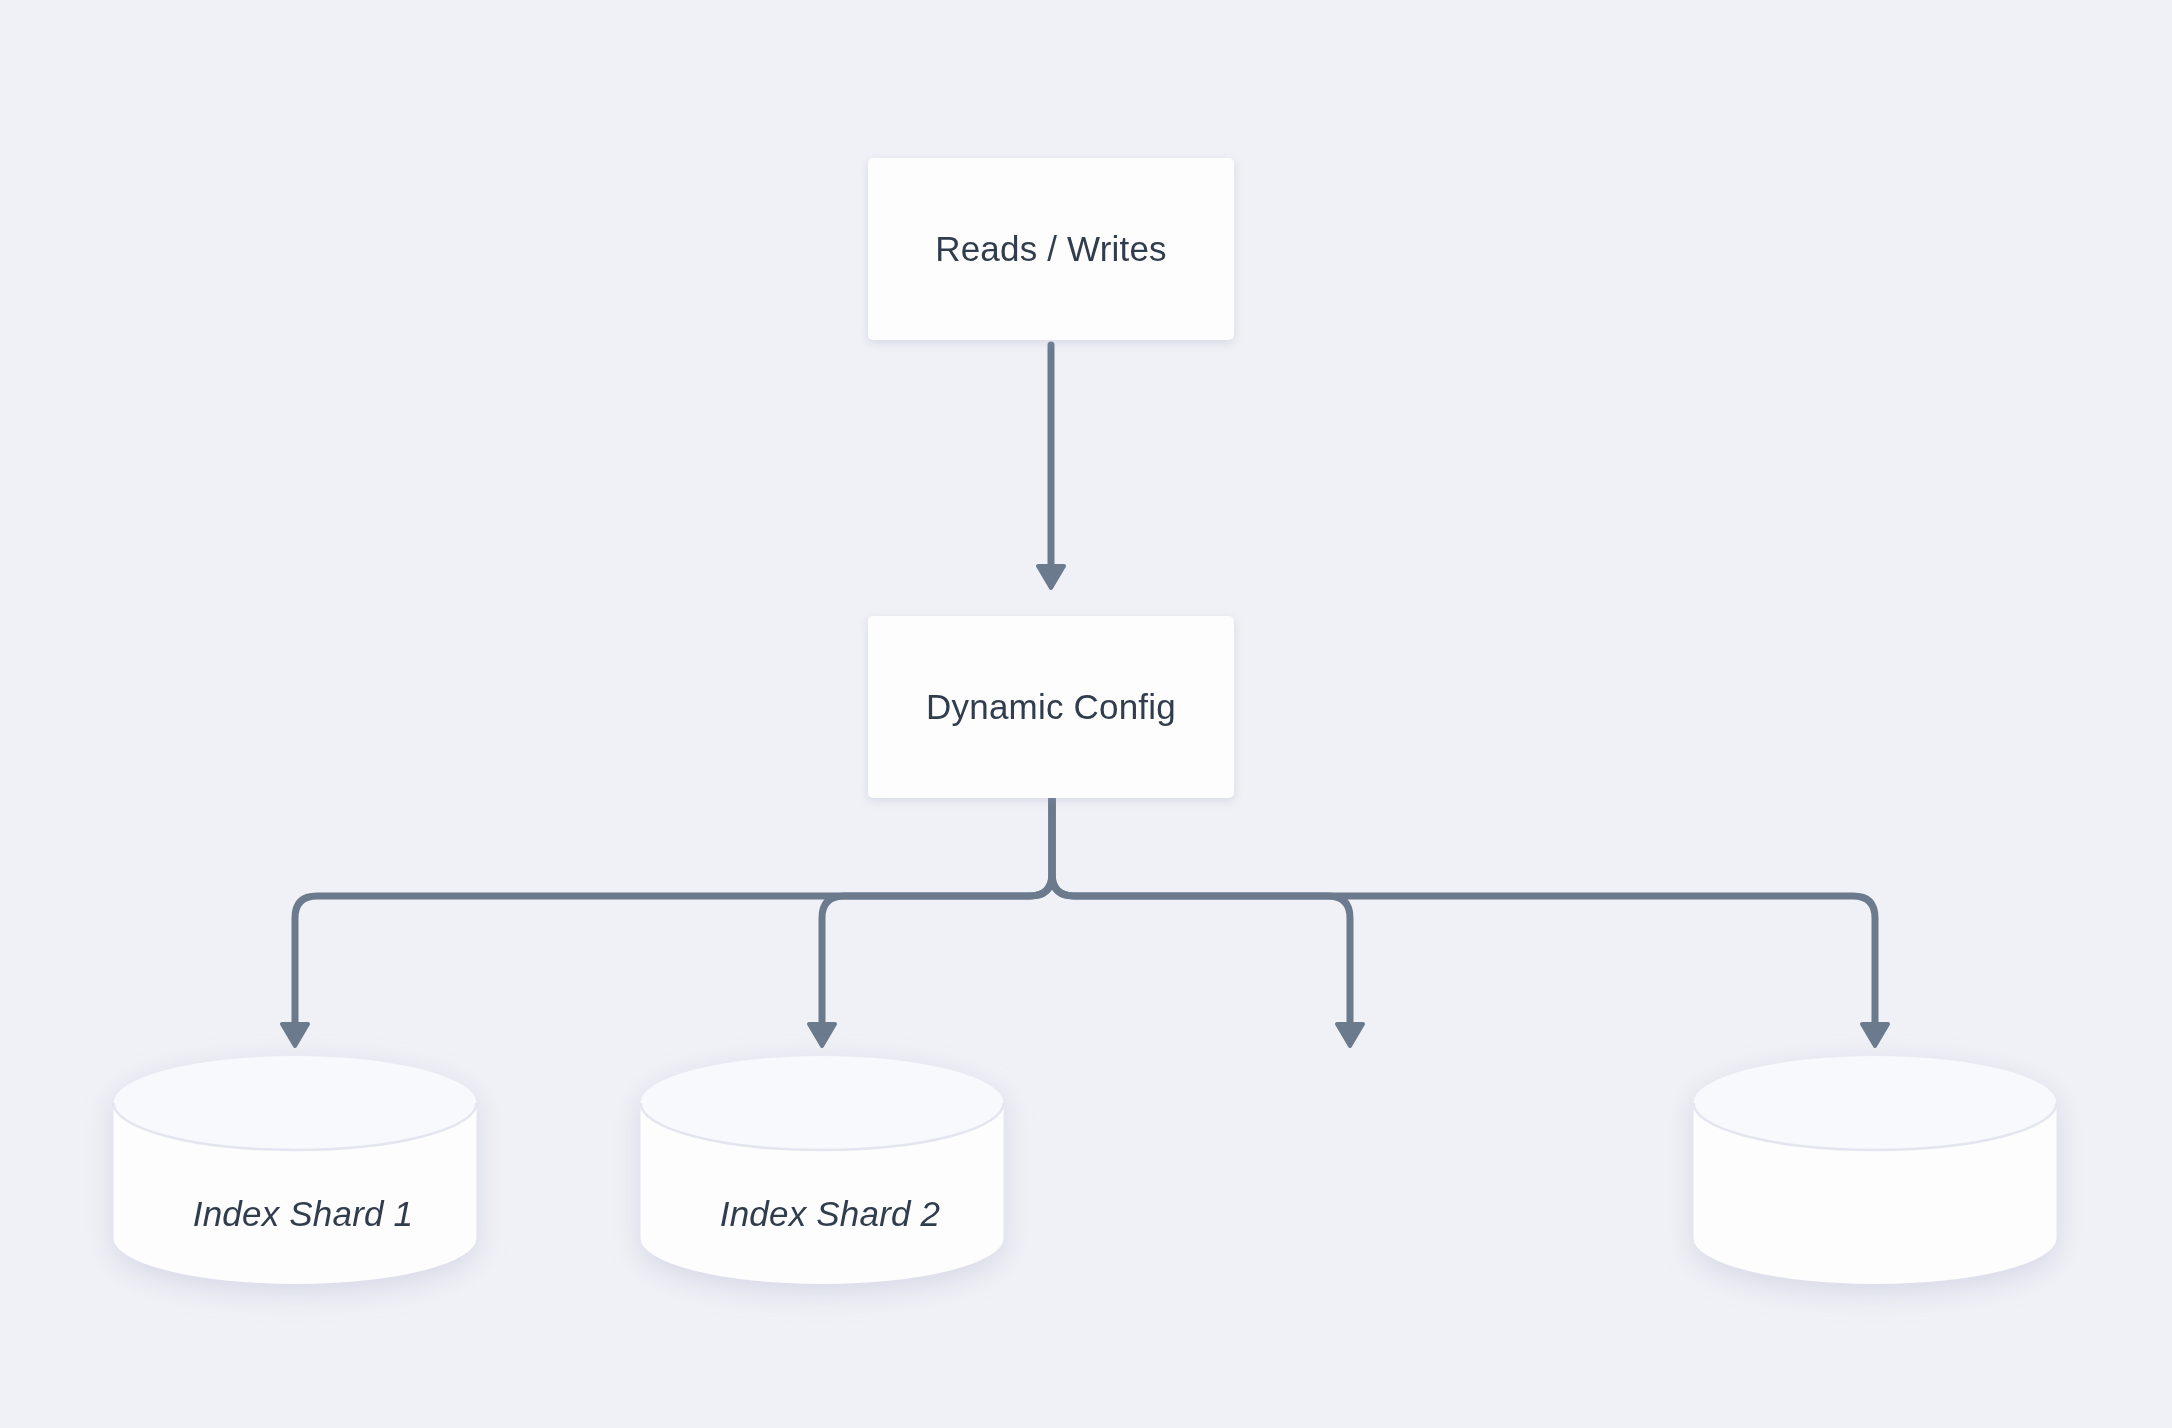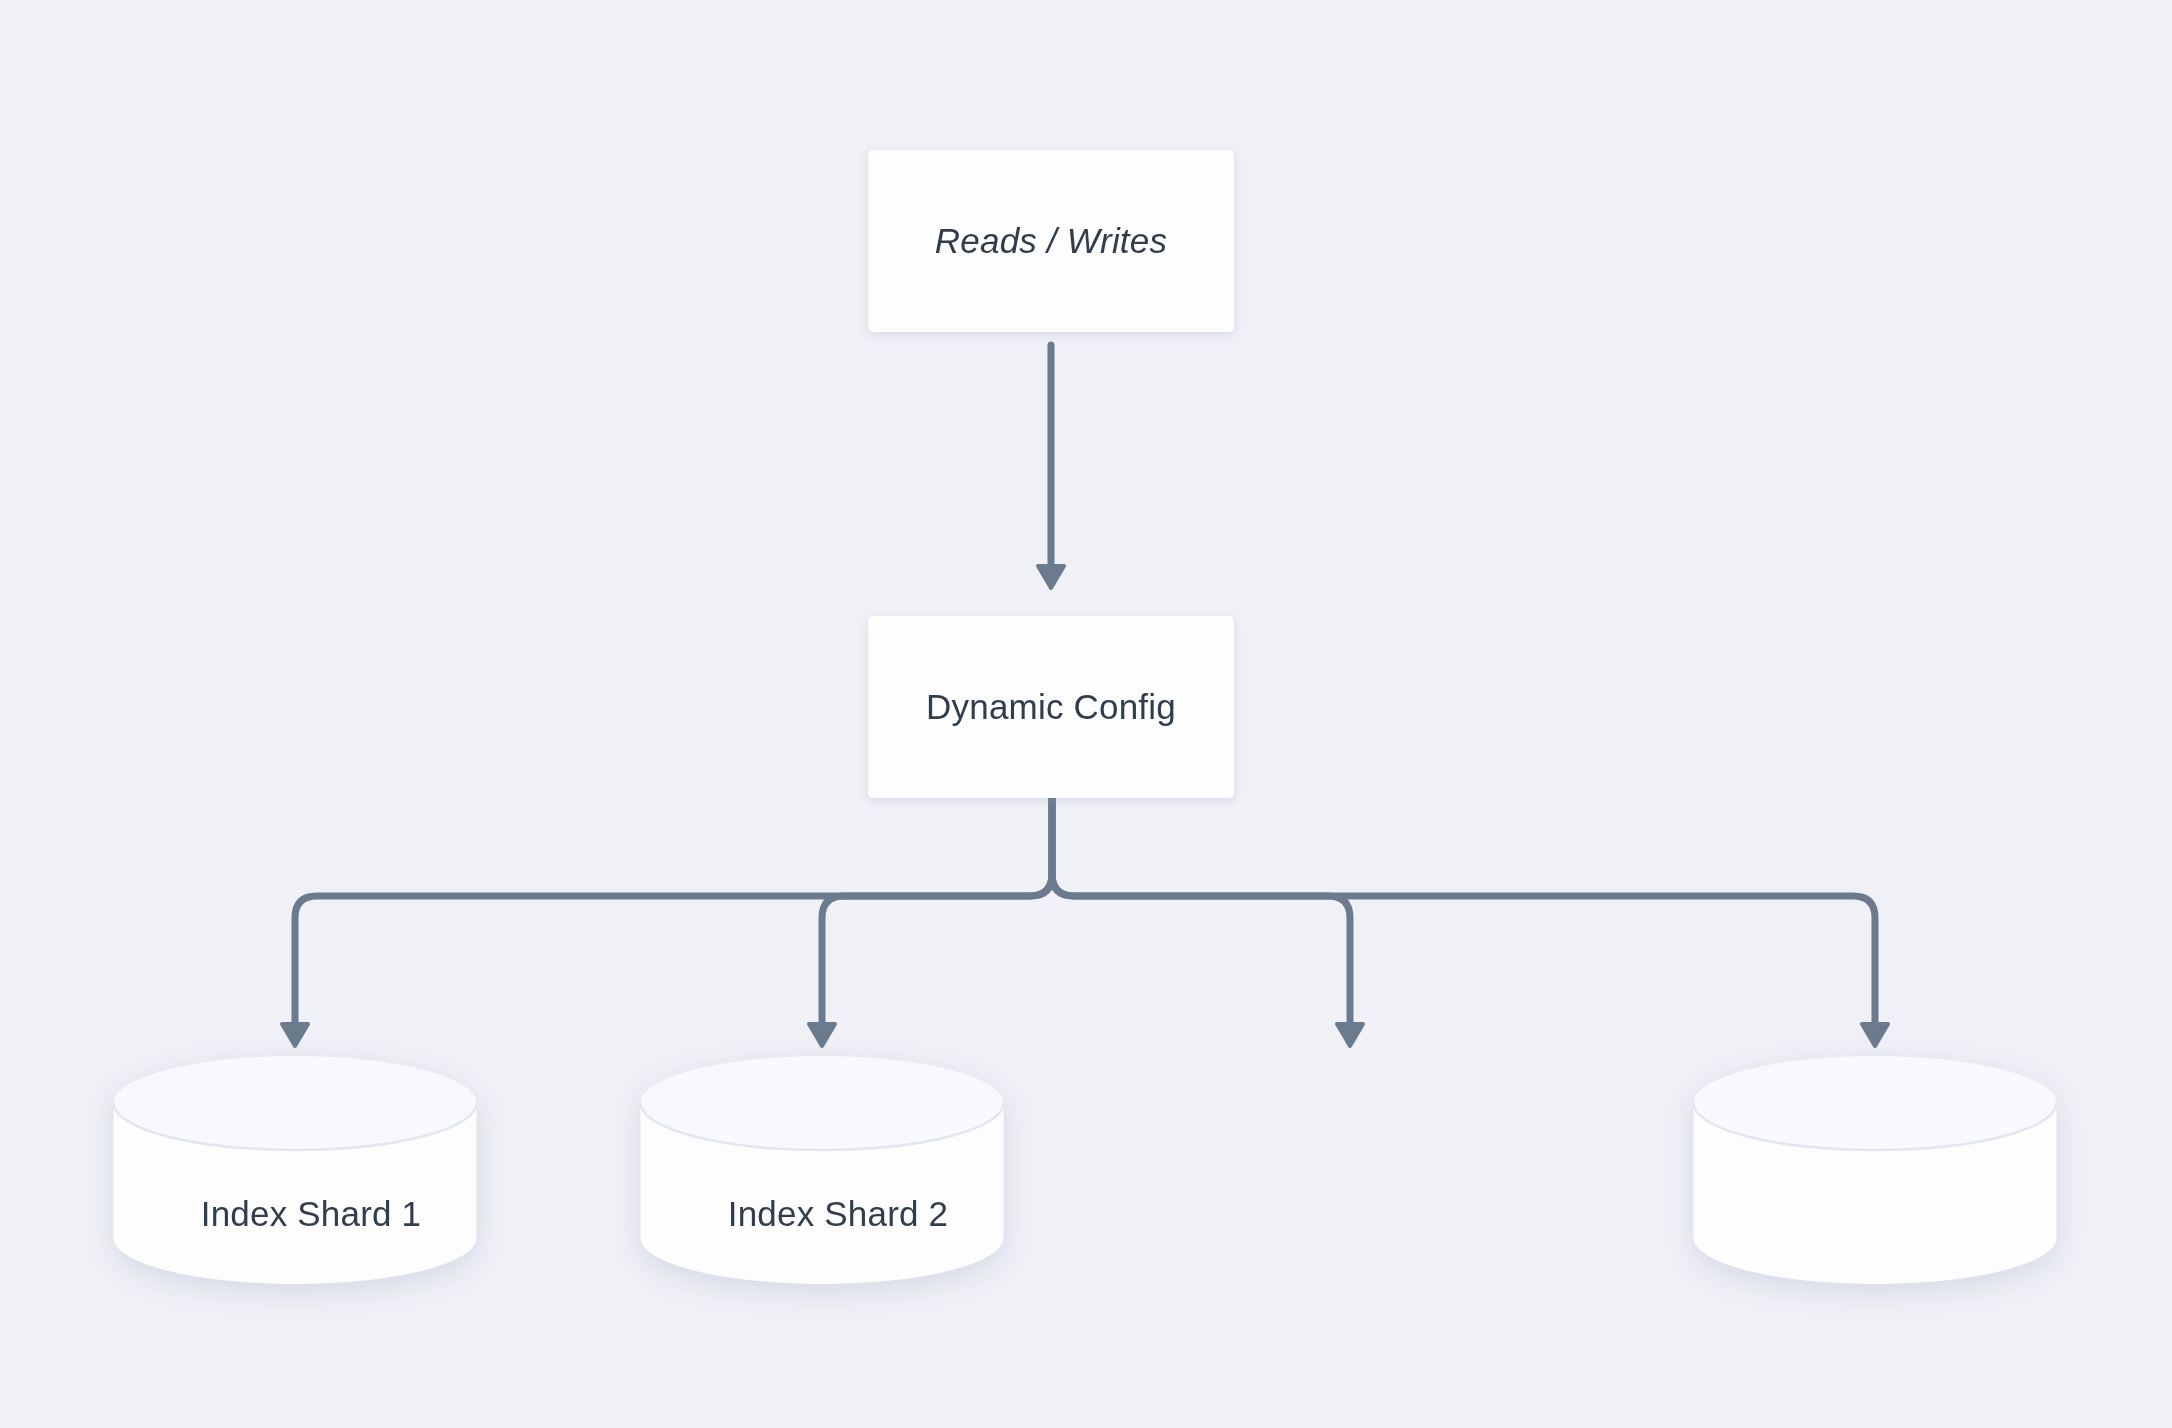--- a/index.html
+++ b/index.html
@@ -72,27 +72,28 @@
   }
   .cyl-body { fill: #fdfdfe; }
   .cyl-top { fill: #f8f9fc; }
   .cyl-lip {
     fill: none;
     stroke: #e4e6ef;
     stroke-width: 2.5;
   }
   .shard-label-wrap {
     position: absolute;
-    left: 16px;
+    left: 8px;
     top: 96px;
     width: 366px;
     height: 125px;
     display: flex;
     align-items: center;
     justify-content: center;
+    font-style: italic;
   }
 </style>
 </head>
 <body>
 
 <div class="canvas">
 
   <svg class="connectors" viewBox="0 0 2172 1428" xmlns="http://www.w3.org/2000/svg">
 
     <g>
@@ -111,21 +112,21 @@
     <g>
       <path class="edge" d="M1052,788 L1052,874 Q1052,896 1074,896 L1328,896 Q1350,896 1350,918 L1350,1022"></path>
       <path class="arrowhead" d="M1337,1024 L1363,1024 L1350,1046 Z"></path>
     </g>
     <g>
       <path class="edge" d="M1052,788 L1052,874 Q1052,896 1074,896 L1853,896 Q1875,896 1875,918 L1875,1022"></path>
       <path class="arrowhead" d="M1862,1024 L1888,1024 L1875,1046 Z"></path>
     </g>
   </svg>
 
-  <div class="node-box" style="left:868px; top:150px;font-style:italic;">
+  <div class="node-box" style="left:868px; top:158px;">
     <div class="node-label">Reads / Writes</div>
   </div>
 
   <div class="node-box" style="left:868px; top:599px;margin-top:17px;">
     <div class="node-label">Dynamic Config</div>
   </div>
 
   <div class="shard" style="left:112px; top:1055px;">
     <svg class="cylinder-svg" viewBox="0 0 366 230" xmlns="http://www.w3.org/2000/svg">
       <path class="cyl-body" d="M1.5,48 L1.5,183 A181.5,46 0 0 0 364.5,183 L364.5,48 Z"></path>

